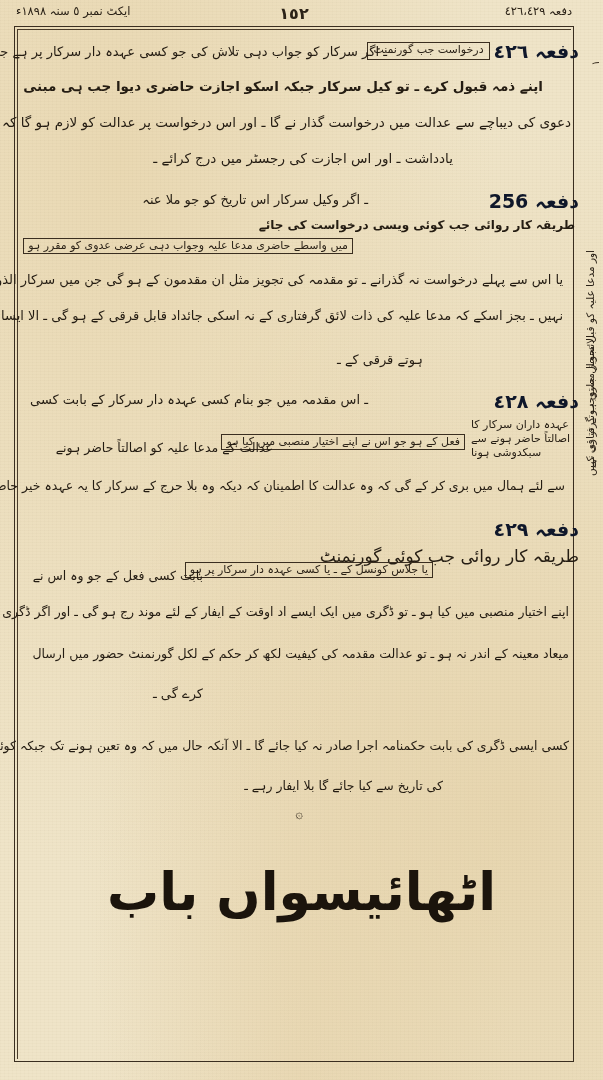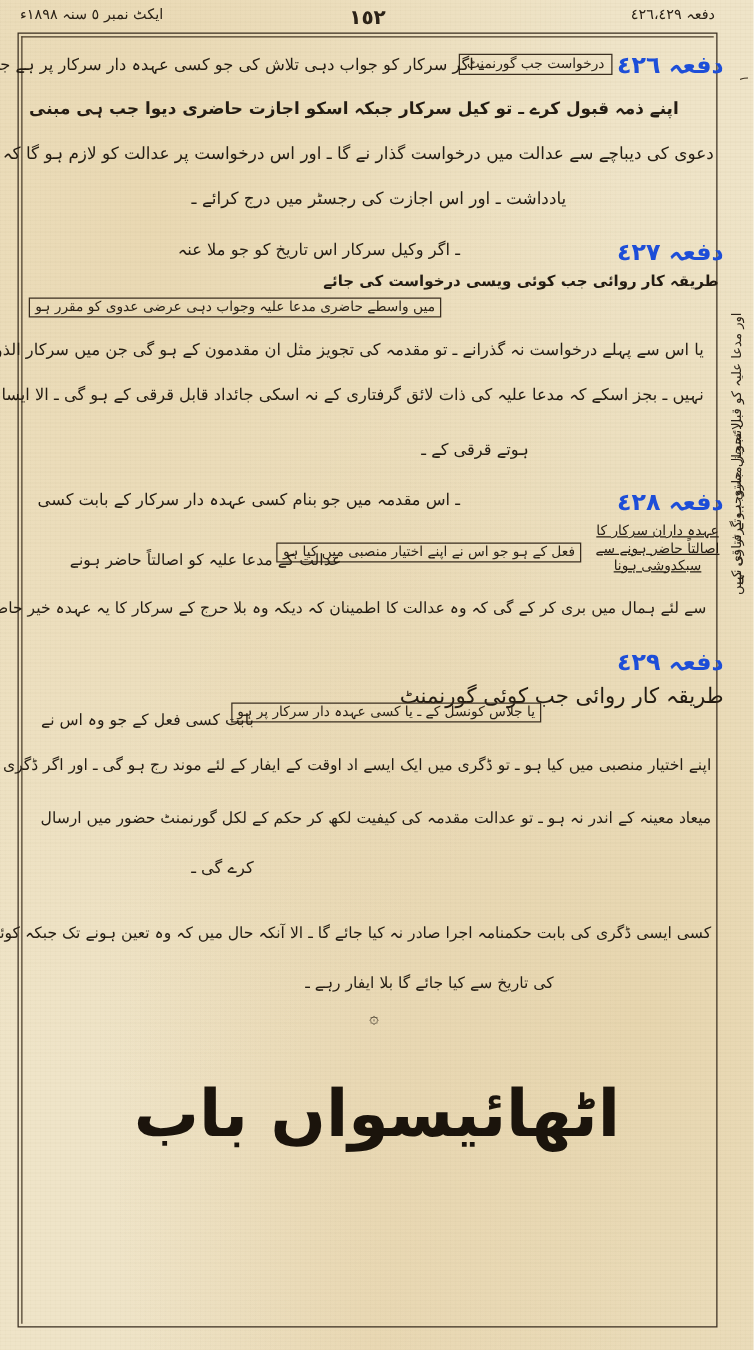--- a/index.html
+++ b/index.html
@@ -114,21 +114,21 @@
     position: absolute;
     z-index: 8;
     direction: rtl;
     display: flex;
     align-items: center;
     gap: 4px;
   }
   .sec-num {
     font-size: 19px;
     font-weight: bold;
-    color: #1d4ed8;
+    color: #0f172a;
     white-space: nowrap;
     letter-spacing: 1px;
   }
   .sec-box {
     border: 1.3px solid #3a2e20;
     padding: 1px 5px 2px 5px;
     font-size: 11px;
     color: #2b2217;
     white-space: nowrap;
     background: transparent;
@@ -196,33 +196,33 @@
   <div class="sec" style="right:24px; top:40px;">
     <span class="sec-num">دفعہ ٤٢٦</span>
     <span class="sec-box">درخواست جب گورنمنٹ</span>
   </div>
   <div class="tinytext" style="right:216px; top:44px; font-size:13px;">ـ اگر سرکار کو جواب دہی تلاش کی جو کسی عہدہ دار سرکار پر ہے جو جائداد ہی ہو ضروری ہے</div>
   <div class="tinytext" style="right:60px; top:78px; font-size:13.5px;font-weight:bold;">اپنے ذمہ قبول کرے ـ تو کیل سرکار جبکہ اسکو اجازت حاضری دیوا جب ہی مبنی</div>
   <div class="tinytext" style="right:32px; top:114px; font-size:13.5px;">دعوی کی دیباچے سے عدالت میں درخواست گذار نے گا ـ اور اس درخواست پر عدالت کو لازم ہو گا کہ ایک</div>
   <div class="tinytext" style="right:150px; top:150px; font-size:13.5px;">یادداشت ـ اور اس اجازت کی رجسٹر میں درج کرائے ـ</div>
 
   <div class="sec" style="right:24px; top:190px;">
-    <span class="sec-num">دفعہ ٤٢٧</span>
+    <span class="sec-num">دفعہ 256</span>
   </div>
   <div class="tinytext" style="right:28px; top:218px; font-size:12px;font-weight:bold;">طریقہ کار روائی جب کوئی ویسی درخواست کی جائے</div>
   <div class="tinytext" style="right:235px; top:192px; font-size:13px;">ـ اگر وکیل سرکار اس تاریخ کو جو ملا عنہ</div>
   <div class="inlinebox" style="right:250px; top:238px;">میں واسطے حاضری مدعا علیہ وجواب دہی عرضی عدوی کو مقرر ہو</div>
   <div class="tinytext" style="right:40px; top:272px; font-size:13px;">یا اس سے پہلے درخواست نہ گذرانے ـ تو مقدمہ کی تجویز مثل ان مقدمون کے ہو گی جن میں سرکار الذوالخزیز</div>
   <div class="tinytext" style="right:40px; top:308px; font-size:13px;">نہیں ـ بجز اسکے کہ مدعا علیہ کی ذات لائق گرفتاری کے نہ اسکی جائداد قابل قرقی کے ہو گی ـ الا ایسا جاری ہوتے</div>
   <div class="tinytext" style="right:180px; top:352px; font-size:13px;">ہوتے قرقی کے ـ</div>
 
   <div class="sec" style="right:24px; top:390px;">
     <span class="sec-num">دفعہ ٤٢٨</span>
   </div>
-  <div class="tinytext" style="right:22px; top:418px; font-size:11px; white-space:normal; width:110px; text-align:center; line-height:1.25;text-decoration:underline;">عہدہ داران سرکار کا اصالتاً حاضر ہونے سے سبکدوشی ہونا</div>
+  <div class="tinytext" style="right:22px; top:418px; font-size:11px; white-space:normal; width:110px; text-align:left; line-height:1.25;">عہدہ داران سرکار کا اصالتاً حاضر ہونے سے سبکدوشی ہونا</div>
   <div class="tinytext" style="right:235px; top:392px; font-size:13px;">ـ اس مقدمہ میں جو بنام کسی عہدہ دار سرکار کے بابت کسی</div>
   <div class="inlinebox" style="right:138px; top:434px;">فعل کے ہو جو اس نے اپنے اختیار منصبی میں کیا ہو</div>
   <div class="tinytext" style="right:330px; top:440px; font-size:12.5px;">عدالت کے مدعا علیہ کو اصالتاً حاضر ہونے</div>
   <div class="tinytext" style="right:38px; top:478px; font-size:12.5px;">سے لئے ہمال میں بری کر کے گی کہ وہ عدالت کا اطمینان کہ دیکہ وہ بلا حرج کے سرکار کا یہ عہدہ خیر حاضر نہیں سکتا</div>
 
   <div class="sec" style="right:24px; top:518px;">
     <span class="sec-num">دفعہ ٤٢٩</span>
   </div>
   <div class="tinytext" style="right:24px; top:546px; font-size:17px;">طریقہ کار روائی جب کوئی گورنمنٹ</div>
   <div class="inlinebox" style="right:170px; top:562px;">یا جلاس کونسل کے ـ یا کسی عہدہ دار سرکار پر ہو</div>

